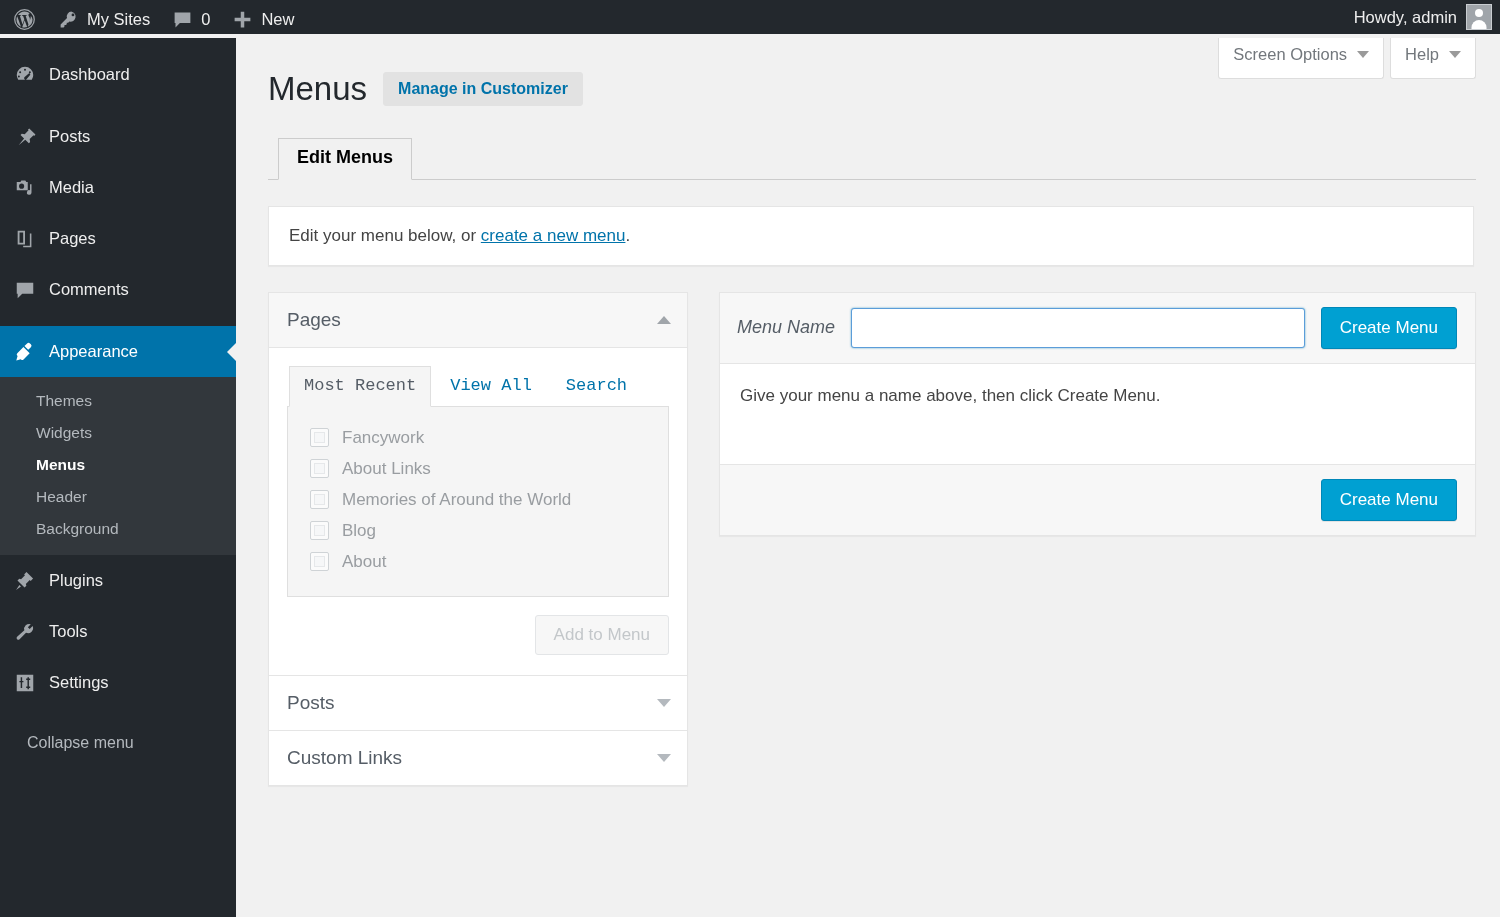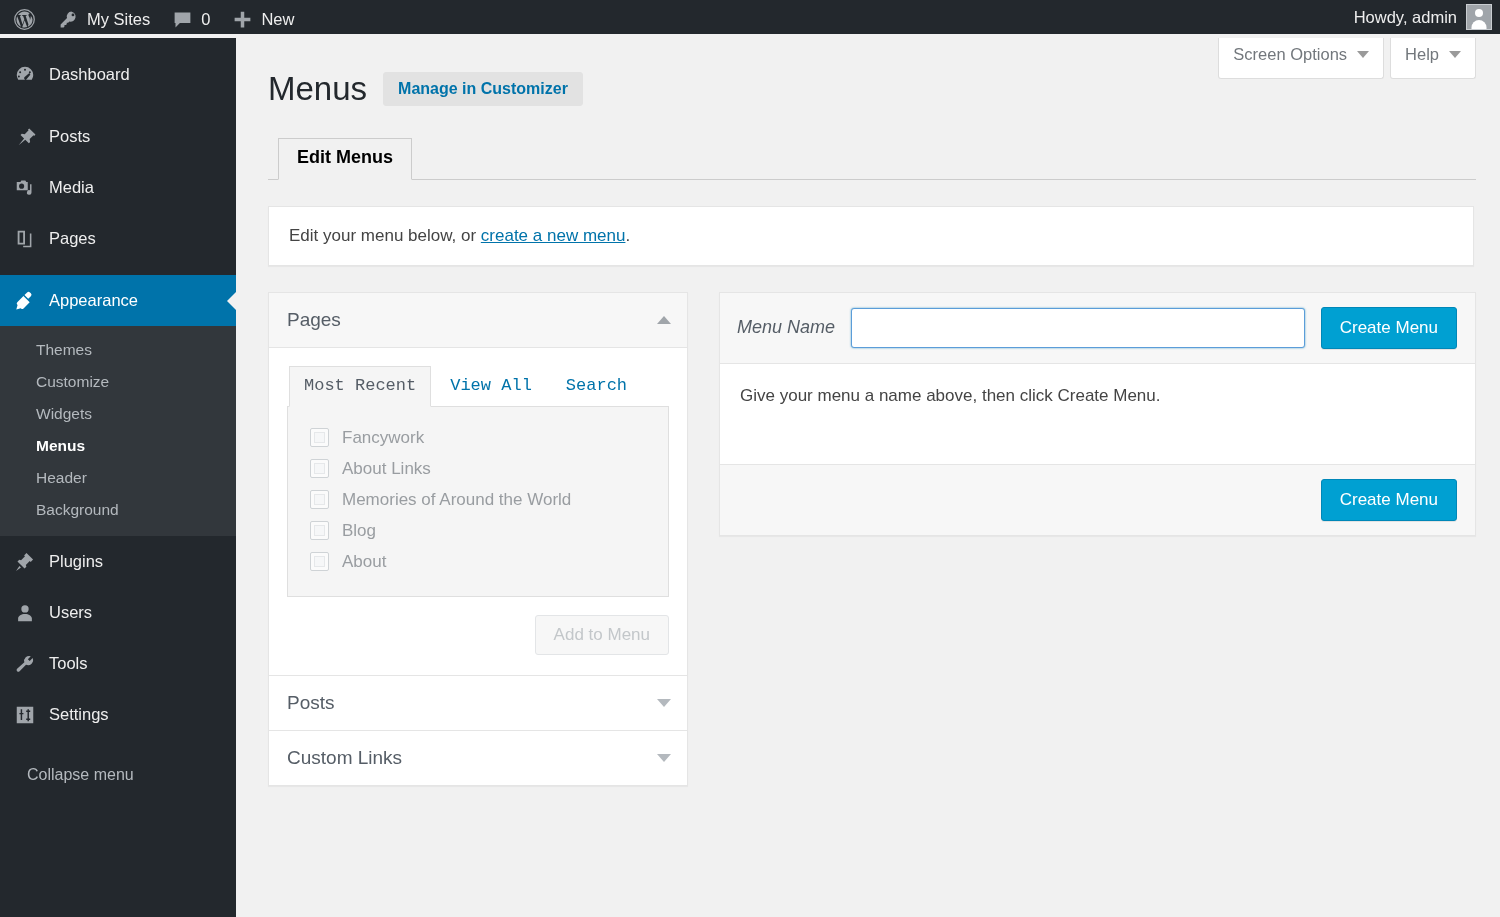--- a/index.html
+++ b/index.html
@@ -363,58 +363,57 @@
 
   <div class="menu-top">
     <span class="mi">
       <svg viewBox="0 0 24 24" aria-hidden="true">
           <path d="M4 3h8v15H4V3zm2 2v11h4V5H6zm7.5 1H19v15h-9v-1.7h7.3V6z"></path>
         </svg>
     </span>
     <span>Pages</span>
   </div>
 
+  <div class="menu-top">
+    <span class="mi">
+      <svg viewBox="0 0 24 24" aria-hidden="true">
+          <path d="M3 4h18v12H9l-5 5v-5H3V4z"></path>
+        </svg>
+    </span>
+    <span>Comments</span>
+  </div>
 
   <div class="menu-gap"></div>
 
   <div class="menu-top current">
     <span class="mi">
       <svg viewBox="0 0 24 24" aria-hidden="true">
           <path d="M17.4 2.6a2.2 2.2 0 00-3.1 0l-2.9 2.9 4.1 4.1 2.9-2.9a2.2 2.2 0 000-3.1l-1-1zM10.3 6.6L3.6 13.3a1.9 1.9 0 000 2.7l.3.3-1.4 4.9 4.9-1.4.3.3a1.9 1.9 0 002.7 0l6.7-6.7-4.1-4.1-2.7-2.7z"></path>
         </svg>
     </span>
     <span>Appearance</span>
   </div>
 
   <div class="submenu">
     <span class="submenu-item">Themes</span>
-    <span class="submenu-item">Customize</span>
     <span class="submenu-item">Widgets</span>
     <span class="submenu-item current">Menus</span>
     <span class="submenu-item">Header</span>
     <span class="submenu-item">Background</span>
   </div>
 
   <div class="menu-top">
     <span class="mi">
       <svg viewBox="0 0 24 24" aria-hidden="true">
           <path d="M13.6 2.2L11 4.8l1 1-4.3 4.3-1.9-.6-2 2 7.7 7.7 2-2-.6-1.9 4.3-4.3 1 1 2.6-2.6-7.2-7.2zM5.9 16.4L2.2 21.8 7.6 18l-1.7-1.6z"></path>
         </svg>
     </span>
     <span>Plugins</span>
   </div>
 
-  <div class="menu-top">
-    <span class="mi">
-      <svg viewBox="0 0 24 24" aria-hidden="true">
-          <path d="M12 3.5a4 4 0 100 8 4 4 0 000-8zm0 9.5c-4 0-7.5 2.1-7.5 4.7V21h15v-3.3c0-2.6-3.5-4.7-7.5-4.7z"></path>
-        </svg>
-    </span>
-    <span>Users</span>
-  </div>
 
   <div class="menu-top">
     <span class="mi">
       <svg viewBox="0 0 24 24" aria-hidden="true">
           <path d="M20.3 5.5l-3.2 3.2-2-2 3.2-3.2a5.5 5.5 0 00-7 6.7L3.4 17.2a1.9 1.9 0 102.7 2.7l7-7.1a5.5 5.5 0 007.2-7.3z"></path>
         </svg>
     </span>
     <span>Tools</span>
   </div>
 

